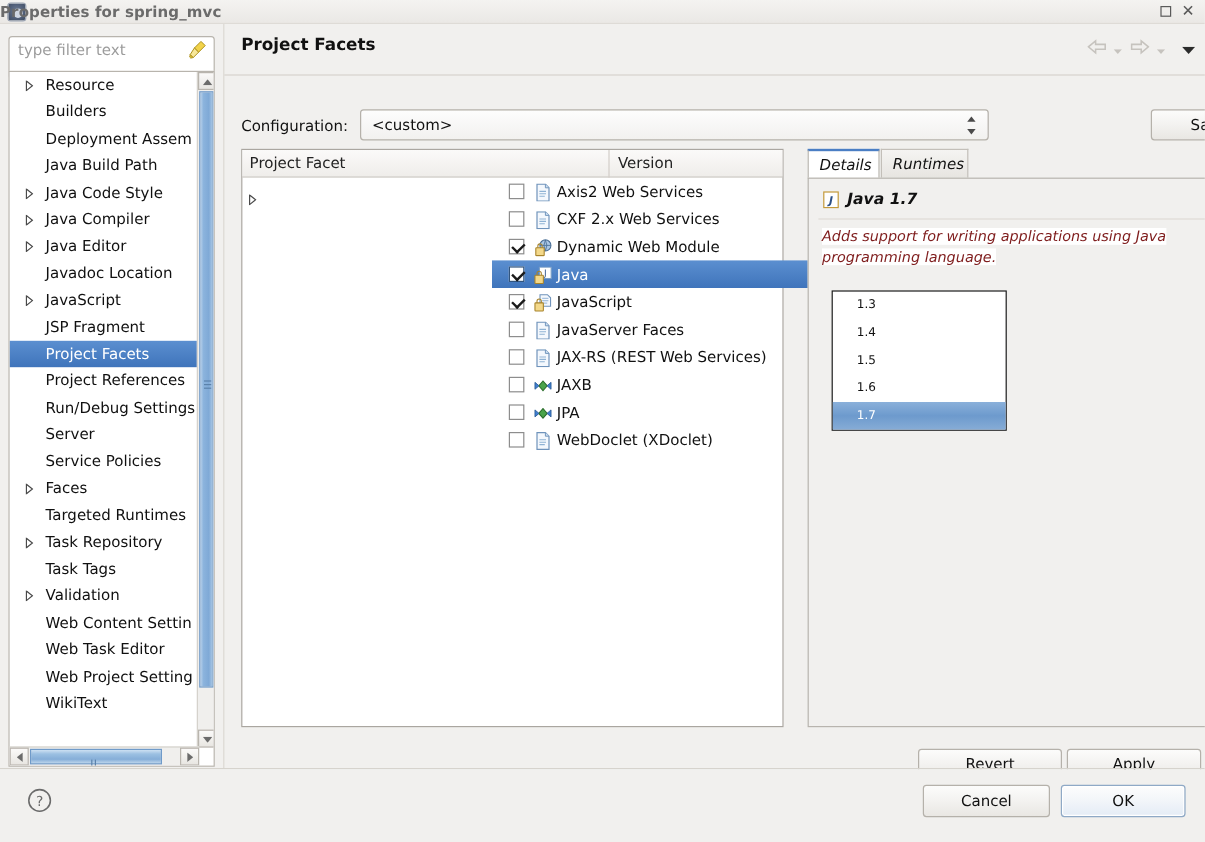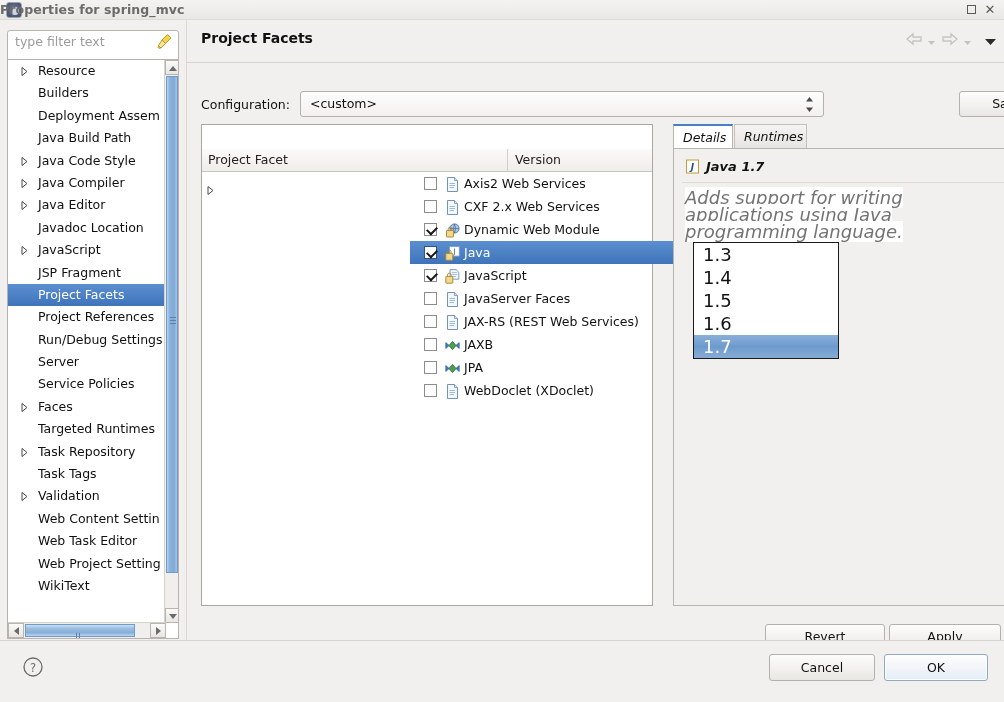--- a/index.html
+++ b/index.html
@@ -197,21 +197,20 @@
 
   
   #facets-box {
     position: absolute; left: 14px; top: 104px; width: 452px; height: 482px;
     background: #ffffff; border: 1px solid #aaa6a0;
   }
   #facets-head {
     position: relative; height: 23px;
     background: linear-gradient(to bottom,#fbfaf9 0%,#efedea 100%);
     border-bottom: 1px solid #c9c5bf;
-    margin-top: 24px;
   }
   .col-facet {
     position: absolute; left: 0; top: 0; width: 306px; height: 23px;
     line-height: 22px; padding-left: 6px;
     font-size: 12.5px; color: #222;
     border-right: 1px solid #d2cec8;
   }
   .col-version {
     position: absolute; left: 306px; top: 0; right: 0; height: 23px;
     line-height: 22px; padding-left: 7px;
@@ -259,22 +258,22 @@
     border: 1px solid #b0aca6; border-radius: 3px;
   }
   #ver-editor .ed-btn svg { position: absolute; left: 6px; top: 7px; }
 
   
   #ver-popup {
     position: absolute; left: 506px; top: 222px; width: 146px;
     background: #ffffff; border: 1px solid #1a1a1a; z-index: 40;
   }
   #ver-popup .opt {
-    height: 23px; line-height: 23px; padding-left: 9px;
-    font-size: 18px; color: #111;
+    height: 23px; line-height: 23px; padding-left: 20px;
+    font-size: 10px; color: #111;
   }
   #ver-popup .opt.hl {
     background: linear-gradient(to bottom,#8ab0da 0%,#6d9acd 50%,#86acd6 100%);
     color: #ffffff;
   }
 
   
   #details-panel {
     position: absolute; left: 486px; top: 104px; width: 376px; height: 482px; font-style: italic;
   }
@@ -303,21 +302,21 @@
     font-weight: bold; font-size: 13px; color: #111;
     padding-left: 21px; line-height: 18px;
   }
   #details-title .jicon { position: absolute; left: 0; top: 1px; width: 15px; height: 15px; }
   #details-rule {
     position: absolute; left: 8px; top: 33px; width: 328px; height: 1px;
     background: #dedbd6;
   }
   #details-desc {
     position: absolute; left: 11px; top: 40px; width: 318px;
-    font-size: 18px; line-height: 17px; color: #737373;
+    font-size: 12px; line-height: 17px; color: #7f1d1d;
   }
   #details-desc span { background: #ffffff; }
 
   
   .bbtn {
     position: absolute; height: 26px;
     background: linear-gradient(to bottom,#fcfcfb 0%,#f3f2f0 50%,#e9e7e3 100%);
     border: 1px solid #b5b1aa; border-radius: 3px;
     font-size: 12.5px; color: #111; text-align: center; line-height: 24px;
   }

